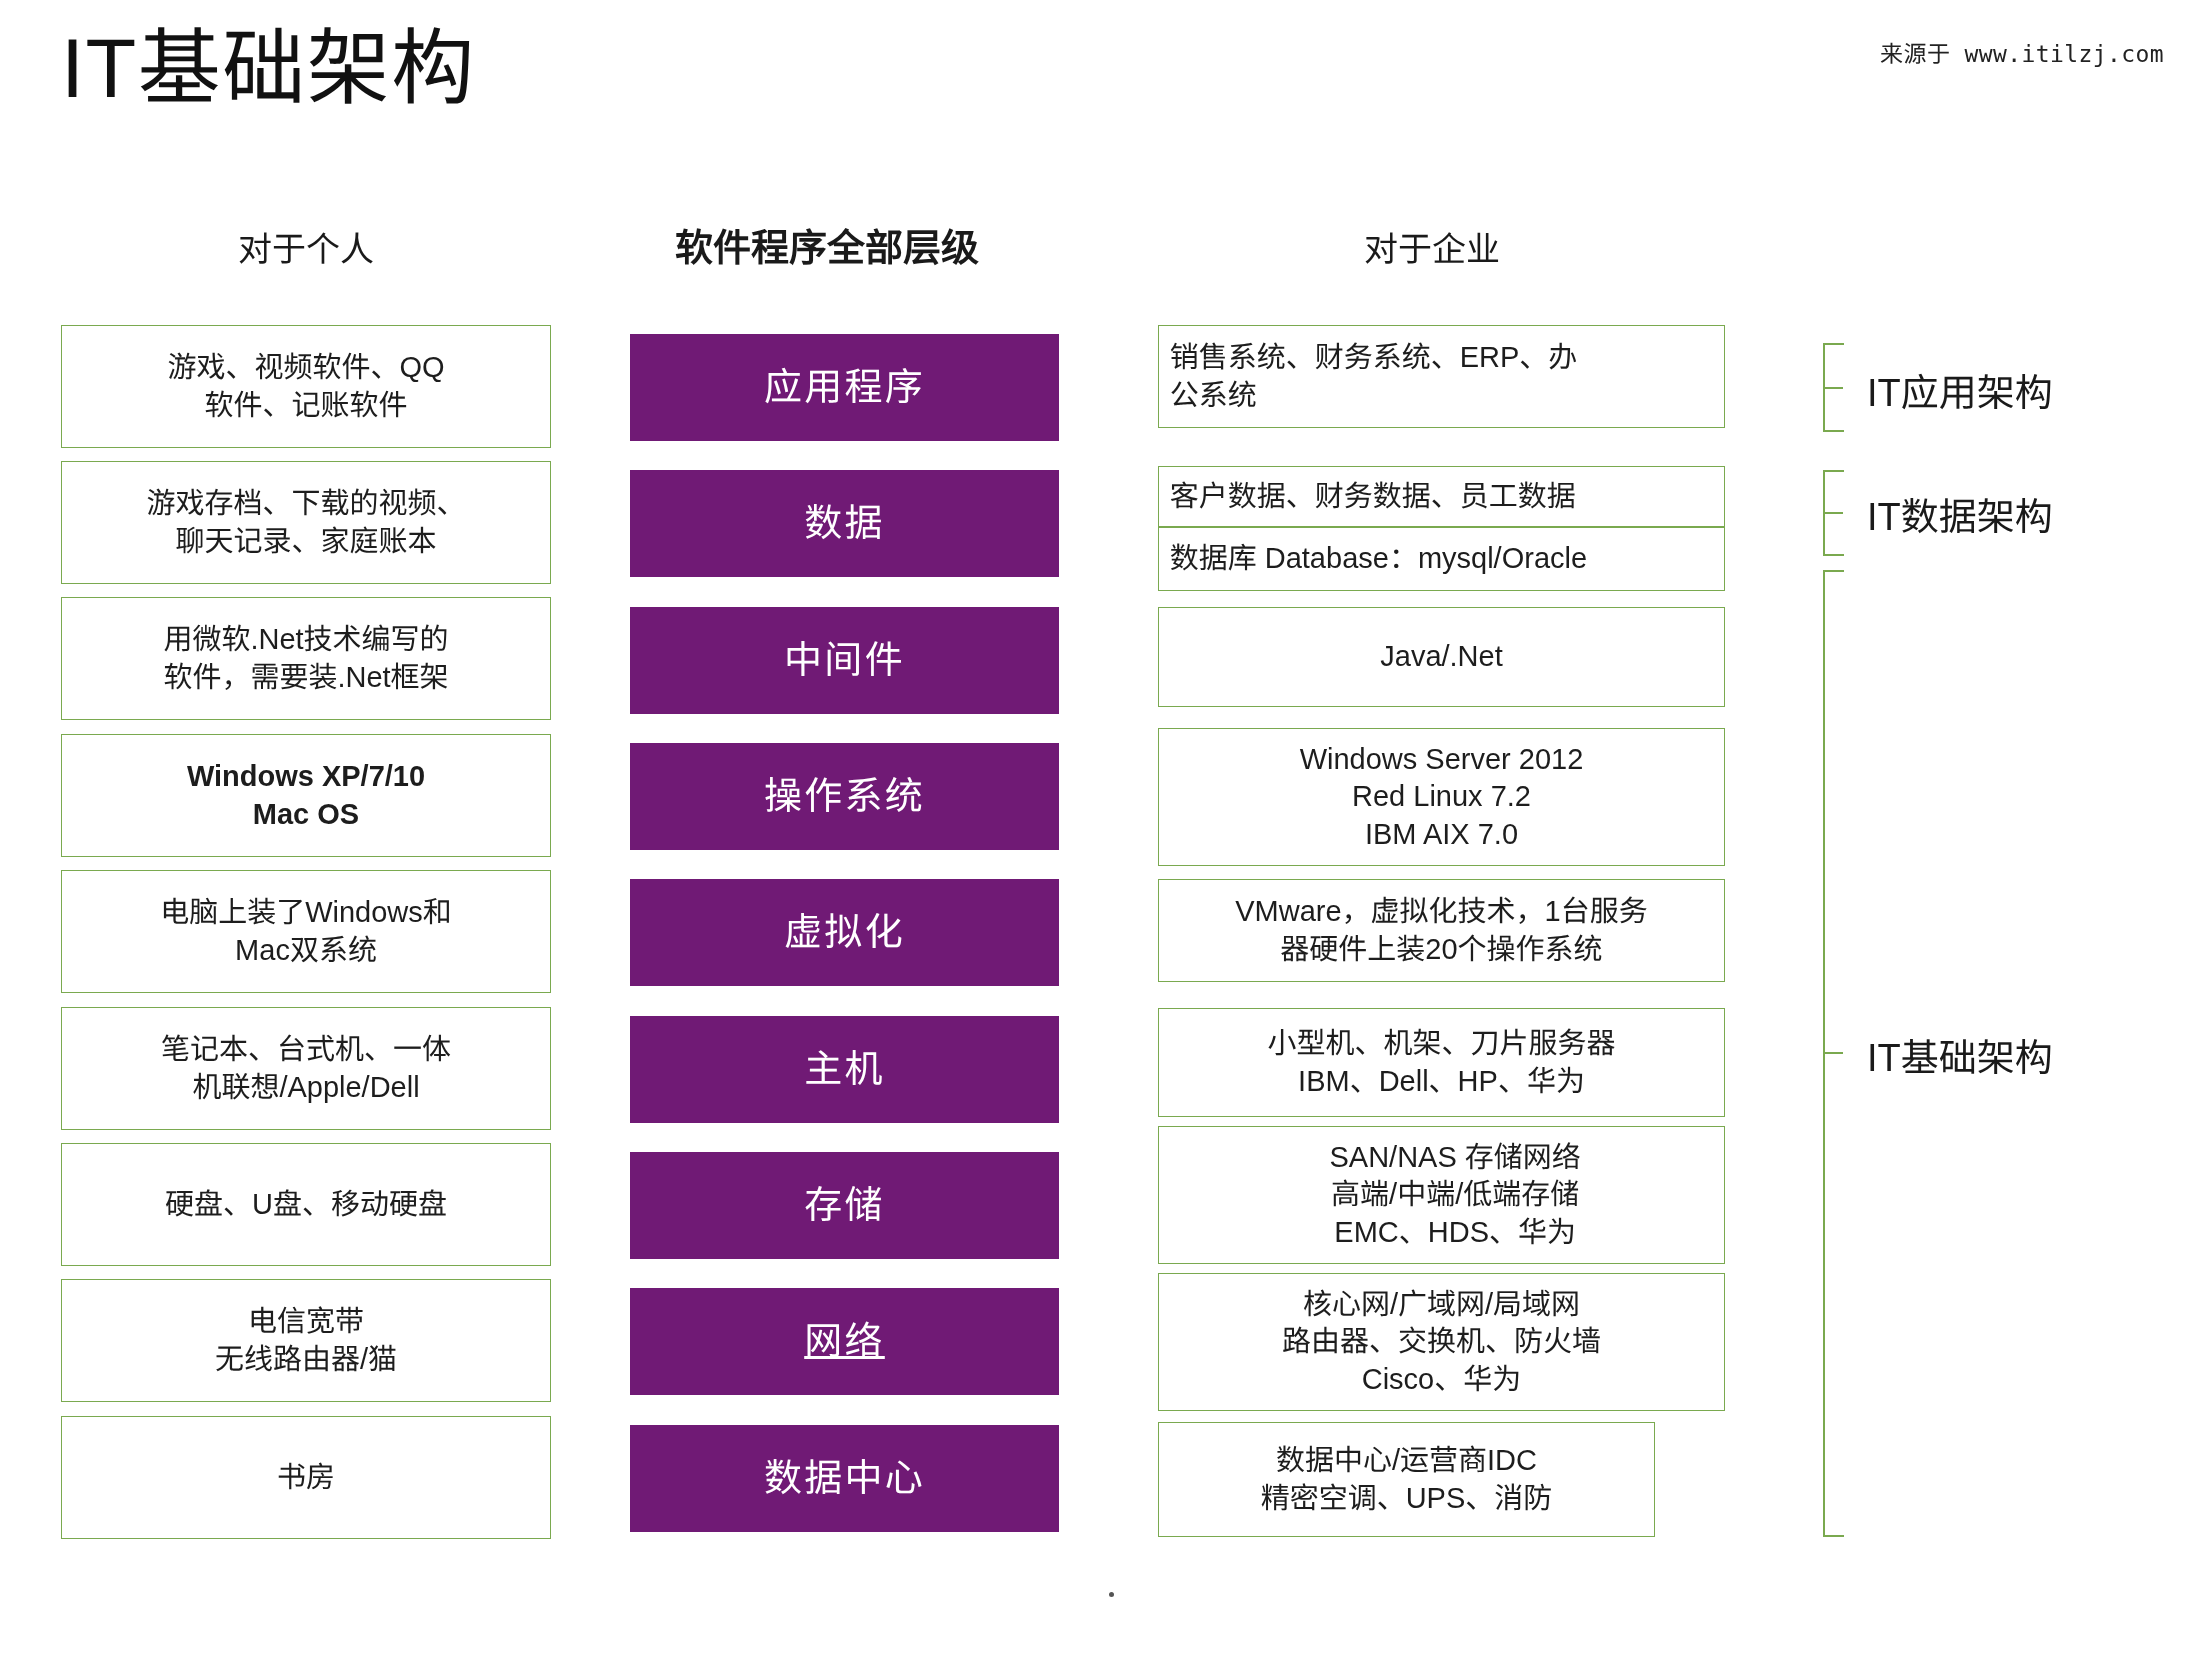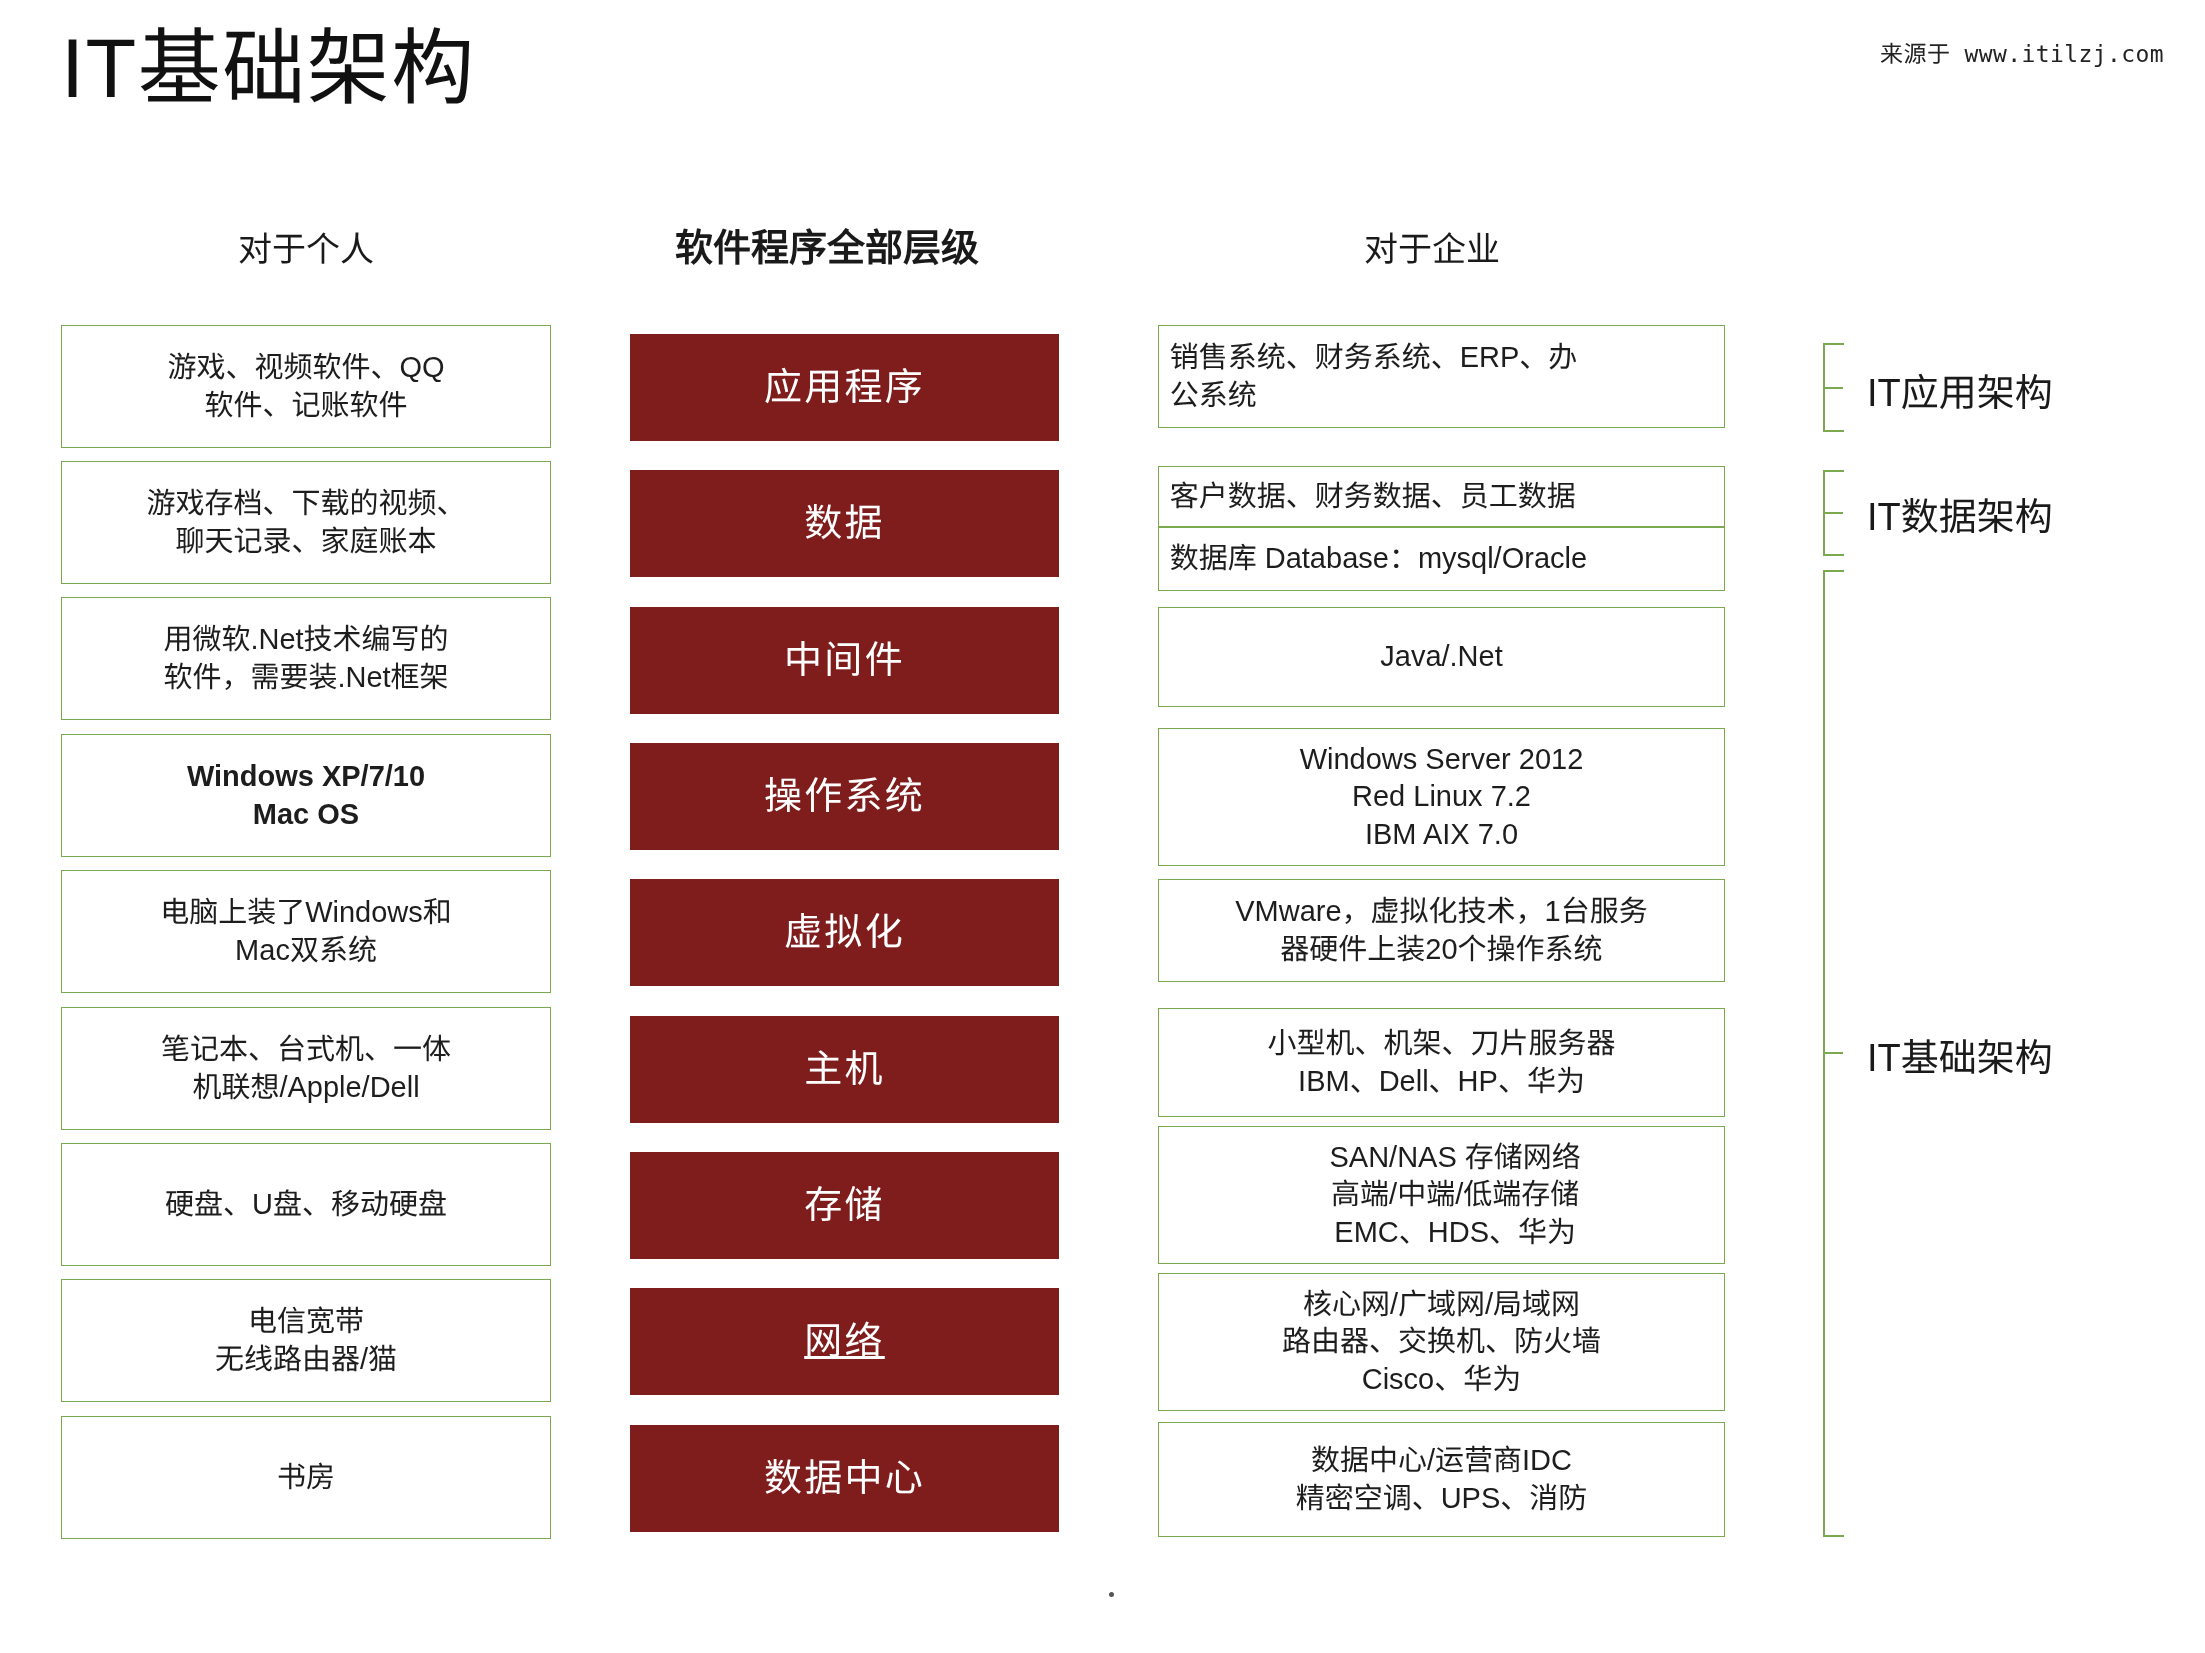--- a/index.html
+++ b/index.html
@@ -70,21 +70,21 @@
     padding: 4.6px 10.7px;
     font-size: 29px;
     line-height: 1.28;
     color: #1d1d1d;
   }
   .box.green {
     border: 1.5px solid #7aa94f;
     background: #ffffff;
   }
   .box.blue {
-    background: #7f1d1d;
+    background: #701a75;
     border: none;
     color: #ffffff;
     font-size: 38px;
     letter-spacing: 2.3px;
   }
   .box .inner { width: 100%; white-space: pre-line; }
 
   
   .bracket {
     position: absolute;
@@ -220,21 +220,21 @@
 <div class="box green" style="left:1158px; top:1126px; width:567px; height:138px;padding-left:38px;">
     <span class="inner">SAN/NAS 存储网络
 高端/中端/低端存储
 EMC、HDS、华为</span>
   </div>
 <div class="box green" style="left:1158px; top:1273px; width:567px; height:138px;">
     <span class="inner">核心网/广域网/局域网
 路由器、交换机、防火墙
 Cisco、华为</span>
   </div>
-<div class="box green" style="left:1158px; top:1422px; width:567px; height:115px;">
+<div class="box green" style="left:1158px; top:1422px; width:497px; height:115px;">
     <span class="inner">数据中心/运营商IDC
 精密空调、UPS、消防</span>
   </div>
 
 <div class="bracket" style="left:1823px; top:343px; width:21.4px; height:89px;"></div>
 <div class="bracket-tick" style="left:1823px; top:387px;"></div>
 <div class="bracket-label" style="left:1867px; top:362px;">IT应用架构</div>
 
 <div class="bracket" style="left:1823px; top:470px; width:21.4px; height:86px;"></div>
 <div class="bracket-tick" style="left:1823px; top:512px;"></div>

